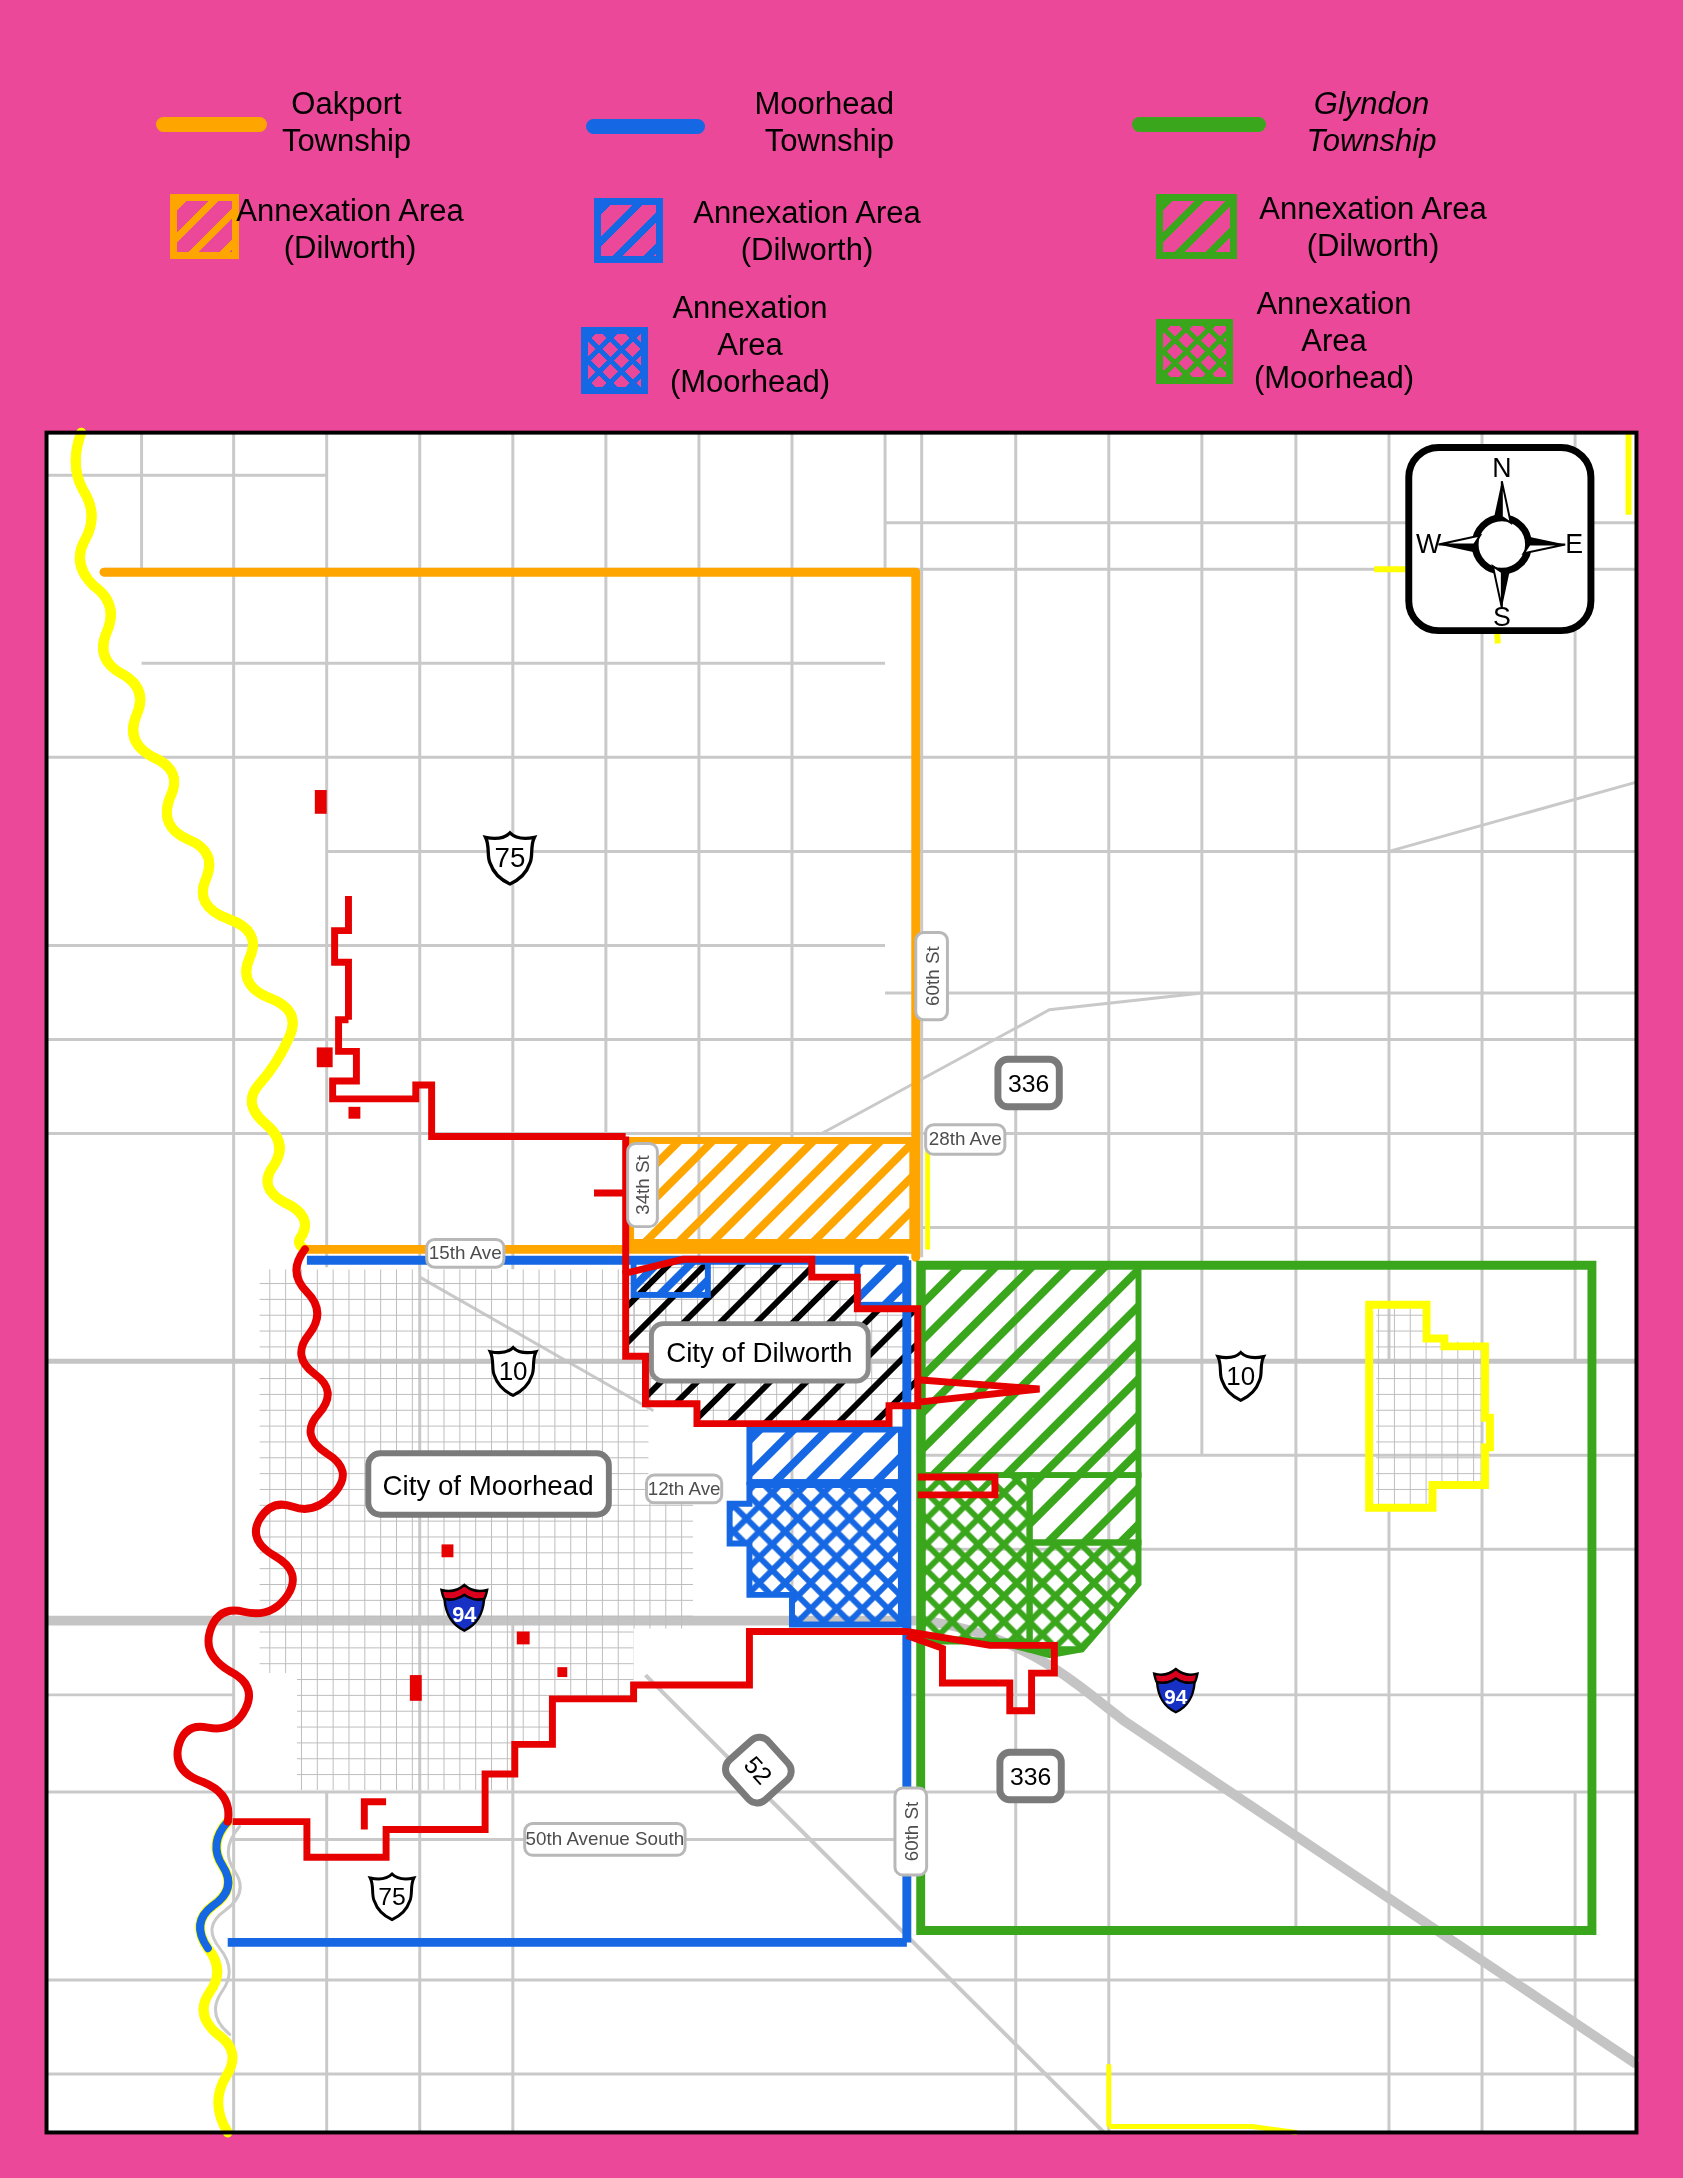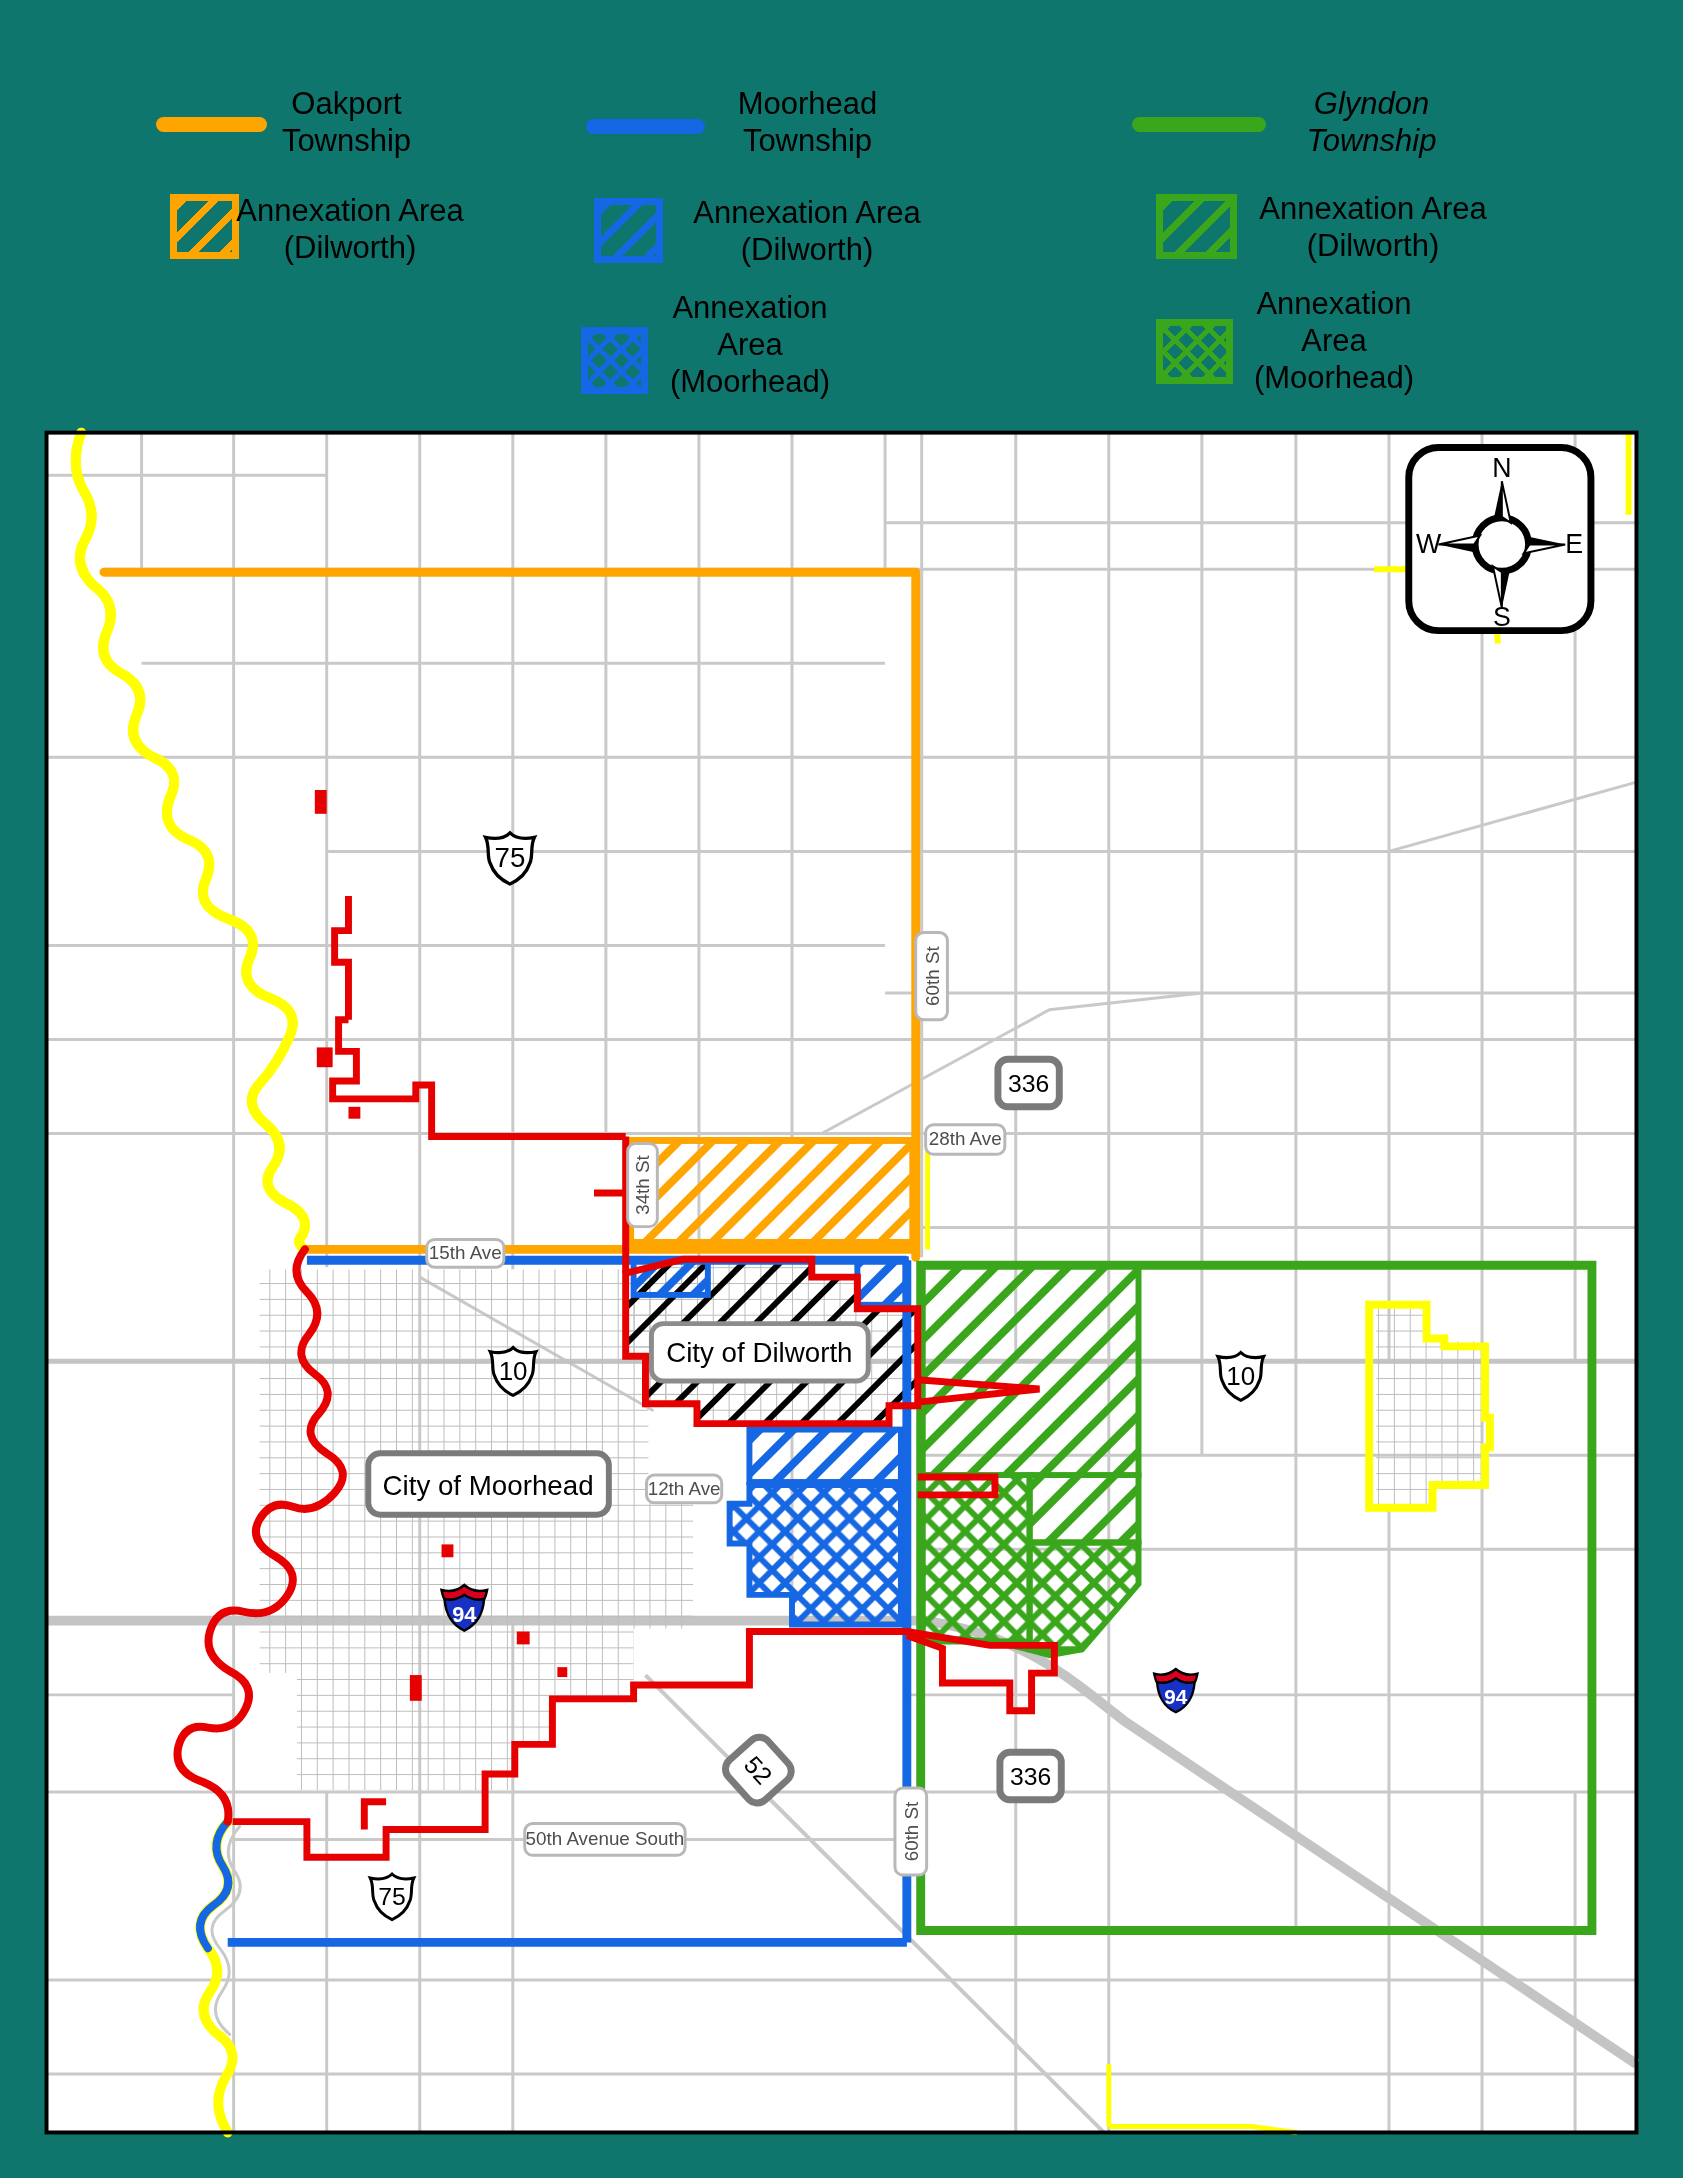--- a/index.html
+++ b/index.html
@@ -1,16 +1,16 @@
 <!DOCTYPE html>
 <html><head>
 <meta charset="utf-8">
 <style>
   html,body{margin:0;padding:0;background:#ffffff;}
-  .page{position:relative;width:1683px;height:2178px;background:#0f766e;overflow:hidden;
+  .page{position:relative;width:1683px;height:2178px;background:#ec4899;overflow:hidden;
         font-family:"Liberation Sans", sans-serif;color:#111;}
   
   .lg-text{position:absolute;text-align:center;font-size:31px;line-height:1.2;color:#000;}
   .lg-line{position:absolute;height:15px;border-radius:8px;}
   .lg-box{position:absolute;box-sizing:border-box;background:#fff;}
   .lg-box.diag-o{border:7px solid #FFA500;
      background:repeating-linear-gradient(135deg,#FFA500 0 7px,transparent 7px 22px);}
   .lg-box.diag-b{border:7px solid #1567E3;
      background:repeating-linear-gradient(135deg,#1567E3 0 7px,transparent 7px 22px);}
   .lg-box.diag-g{border:7px solid #3AA61C;
@@ -34,21 +34,21 @@
 <div class="page">
 
   <div>
 
     <div class="lg-line c-orange" style="left:156px;top:117px;width:111px;"></div>
     <div class="lg-text" style="left:265px;top:85px;width:163px;">Oakport Township</div>
     <div class="lg-box diag-o" style="left:170px;top:194px;width:69px;height:65px;"></div>
     <div class="lg-text" style="left:226px;top:192px;width:248px;">Annexation Area (Dilworth)</div>
 
     <div class="lg-line c-blue" style="left:586px;top:119px;width:119px;"></div>
-    <div class="lg-text" style="left:721px;top:85px;width:173px;">Moorhead Township</div>
+    <div class="lg-text" style="left:721px;top:85px;width:173px;text-align:right;">Moorhead Township</div>
     <div class="lg-box diag-b" style="left:594px;top:198px;width:69px;height:65px;"></div>
     <div class="lg-text" style="left:683px;top:194px;width:248px;">Annexation Area (Dilworth)</div>
     <div class="lg-box cross-b" style="left:581px;top:327px;width:67px;height:67px;"></div>
     <div class="lg-text" style="left:665px;top:289px;width:170px;">Annexation Area (Moorhead)</div>
 
     <div class="lg-line c-green" style="left:1132px;top:117px;width:134px;"></div>
     <div class="lg-text" style="left:1285px;top:85px;width:173px;font-style:italic;">Glyndon Township</div>
     <div class="lg-box diag-g" style="left:1156px;top:194px;width:81px;height:65px;"></div>
     <div class="lg-text" style="left:1247px;top:190px;width:252px;">Annexation Area (Dilworth)</div>
     <div class="lg-box cross-g" style="left:1156px;top:319px;width:77px;height:65px;"></div>

